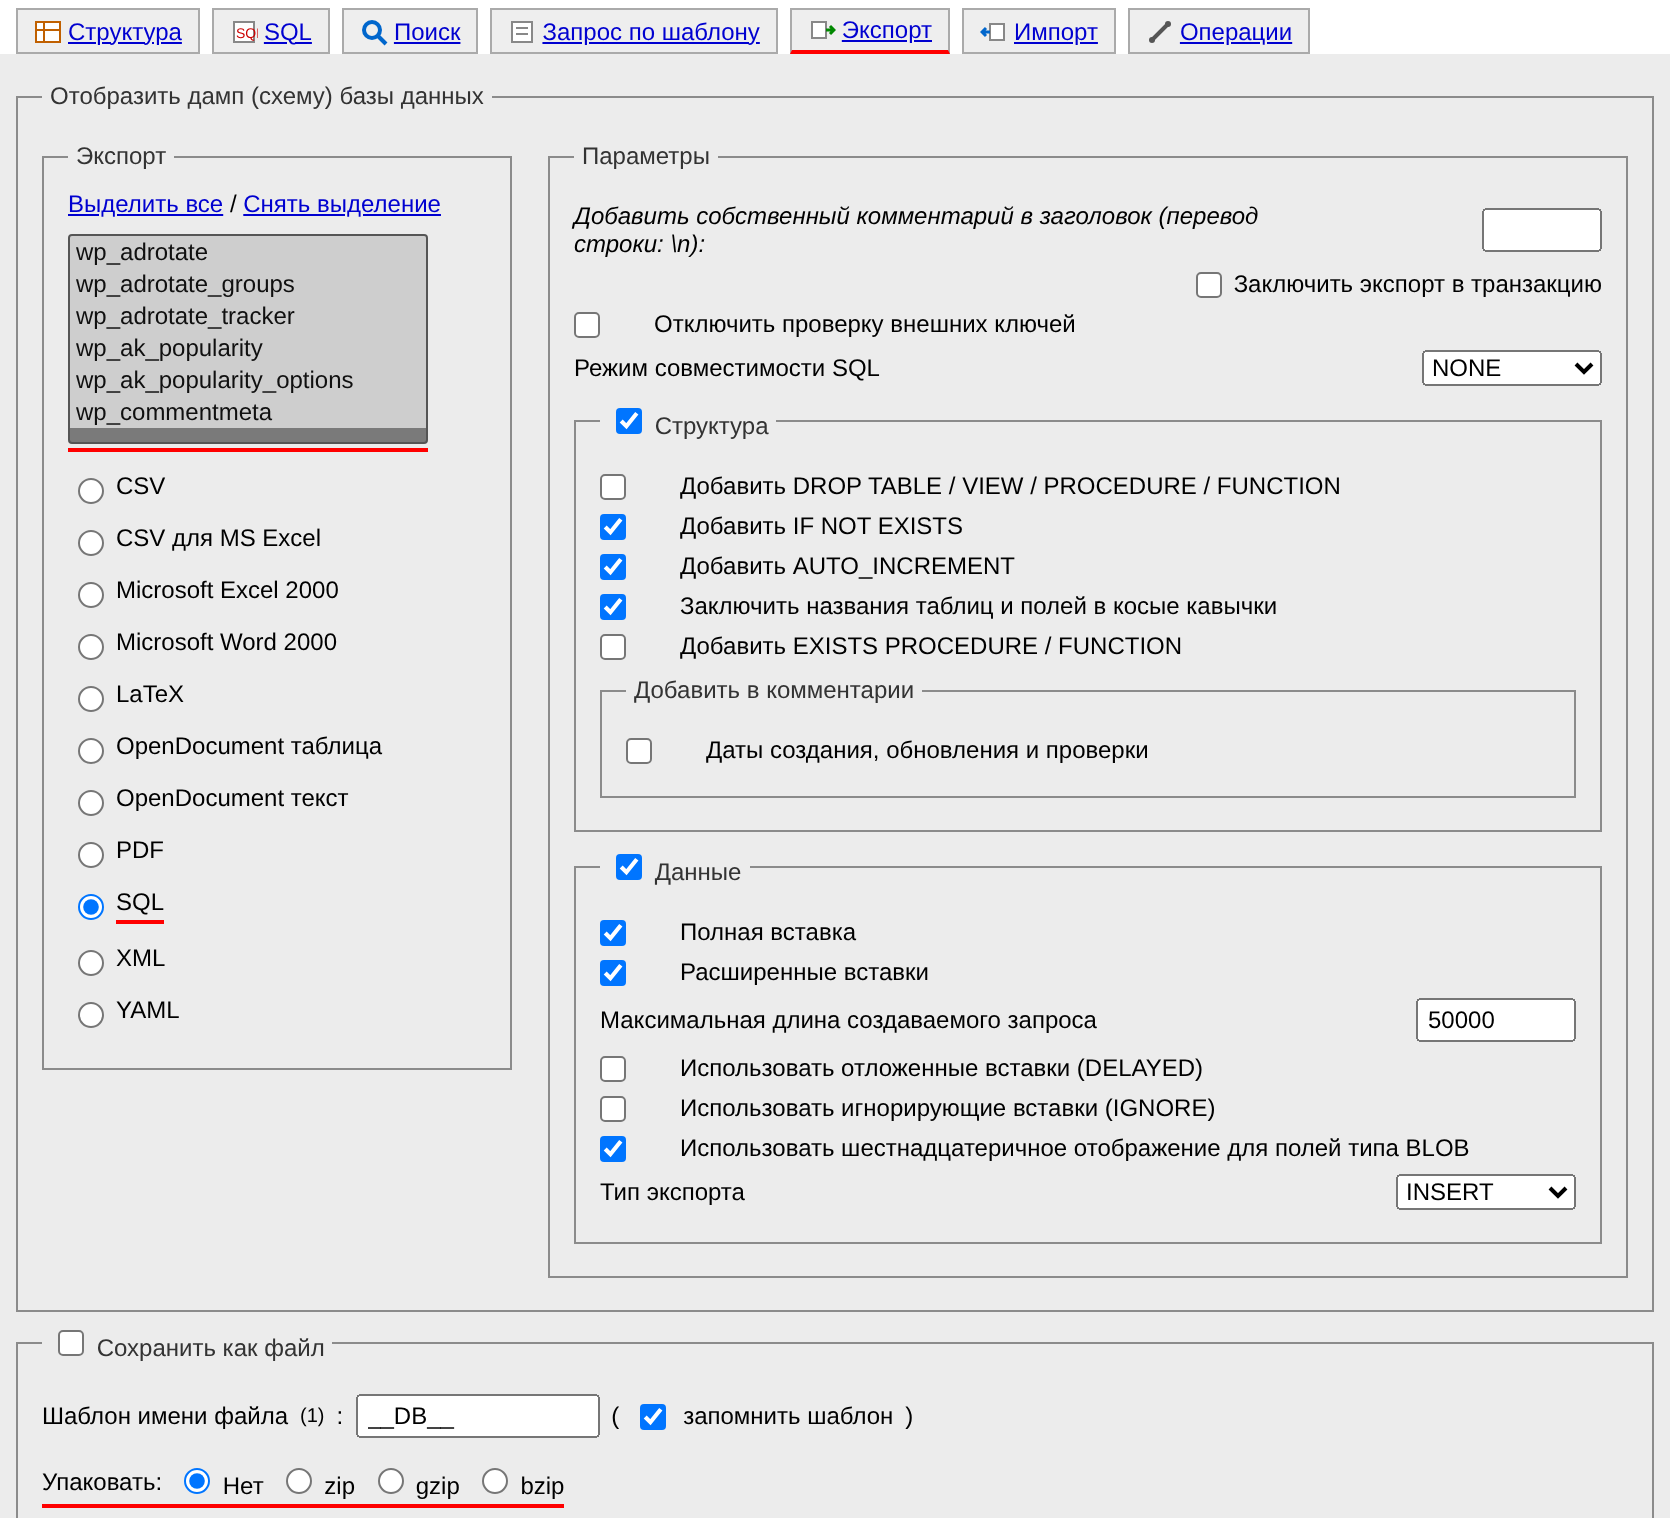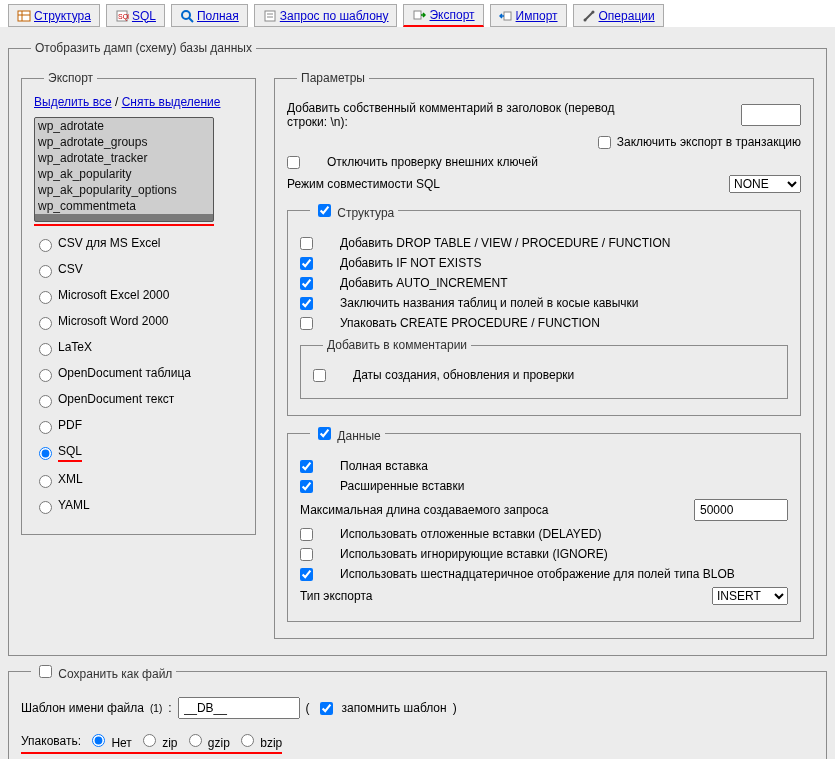--- a/index.html
+++ b/index.html
@@ -38,21 +38,20 @@
     padding: 8px;
   }
   fieldset {
     border: 1px solid #8b8b8b;
     margin: 6px 0;
     padding: 10px 12px;
   }
   legend {
     padding: 0 4px;
     color: #333;
-    margin-left: 10px;
   }
   .columns {
     display: flex;
     gap: 18px;
     align-items: flex-start;
   }
   .col-left { width: 235px; flex-shrink:0; }
   .col-right { flex: 1; min-width:0; }
   .export-links { color: #0000d0; margin-bottom:8px; }
   .export-links .sep { color:#000; }
@@ -106,21 +105,21 @@
       </span>
     <span>SQL</span>
   </div>
   <div class="tab">
     <span class="ico tab-ico">
         <svg width="14" height="14">
           <circle cx="6" cy="6" r="4" fill="none" stroke="#06c" stroke-width="2"></circle>
           <line x1="9" y1="9" x2="13" y2="13" stroke="#06c" stroke-width="2"></line>
         </svg>
       </span>
-    <span>Полная</span>
+    <span>Поиск</span>
   </div>
   <div class="tab">
     <span class="ico tab-ico">
         <svg width="14" height="14">
           <rect x="2" y="2" width="10" height="10" fill="#fff" stroke="#888"></rect>
           <line x1="4" y1="5" x2="10" y2="5" stroke="#888"></line>
           <line x1="4" y1="8" x2="10" y2="8" stroke="#888"></line>
         </svg>
       </span>
     <span>Запрос по шаблону</span>
@@ -174,55 +173,55 @@
               <option selected="">wp_adrotate</option>
               <option selected="">wp_adrotate_groups</option>
               <option selected="">wp_adrotate_tracker</option>
               <option selected="">wp_ak_popularity</option>
               <option selected="">wp_ak_popularity_options</option>
               <option selected="">wp_commentmeta</option>
             </select>
           </span>
 
           <div class="radio-list">
+            <label><input type="radio" name="fmt" style=""><span>CSV</span></label>
             <label><input type="radio" name="fmt" style=""><span>CSV для MS Excel</span></label>
-            <label><input type="radio" name="fmt" style=""><span>CSV</span></label>
             <label><input type="radio" name="fmt" style=""><span>Microsoft Excel 2000</span></label>
             <label><input type="radio" name="fmt" style=""><span>Microsoft Word 2000</span></label>
             <label><input type="radio" name="fmt" style=""><span>LaTeX</span></label>
             <label><input type="radio" name="fmt" style=""><span>OpenDocument таблица</span></label>
             <label><input type="radio" name="fmt" style=""><span>OpenDocument текст</span></label>
             <label><input type="radio" name="fmt" style=""><span>PDF</span></label>
             <label><input type="radio" name="fmt" checked="" style=""><span class="under-red">SQL</span></label>
             <label><input type="radio" name="fmt" style=""><span>XML</span></label>
             <label><input type="radio" name="fmt" style=""><span>YAML</span></label>
           </div>
         </fieldset>
       </div>
 
       <div class="col-right">
         <fieldset>
           <legend>Параметры</legend>
 
           <div class="param-block">
             <div class="row">
-              <span style="max-width:360px;">Добавить собственный комментарий в заголовок (перевод строки: \n):</span>
+              <span style="max-width:360px;font-style:italic;">Добавить собственный комментарий в заголовок (перевод строки: \n):</span>
               <input class="txt right-input" style="width: 60px;">
             </div>
             <div class="row" style="justify-content:flex-end;align-items:center;">
               <input type="checkbox" style="">
               <span>Заключить экспорт в транзакцию</span>
             </div>
             <div class="row checkbox-row">
               <input type="checkbox" style="">
               <span>Отключить проверку внешних ключей</span>
             </div>
             <div class="row">
               <span>Режим совместимости SQL</span>
-              <select class="small right-input" style="width:72px">
+              <select class="small right-input" style="width:90px">
                 <option>NONE</option>
               </select>
             </div>
           </div>
 
           <fieldset class="sub-fieldset">
             <legend>
               <input type="checkbox" checked="" style="">
               <span>Структура</span>
             </legend>
@@ -237,21 +236,21 @@
             <div class="row checkbox-row">
                 <input type="checkbox" checked="" style="">
                 <span>Добавить AUTO_INCREMENT</span>
               </div>
             <div class="row checkbox-row">
                 <input type="checkbox" checked="" style="">
                 <span>Заключить названия таблиц и полей в косые кавычки</span>
               </div>
             <div class="row checkbox-row">
                 <input type="checkbox" style="">
-                <span>Упаковать CREATE PROCEDURE / FUNCTION</span>
+                <span>Добавить EXISTS PROCEDURE / FUNCTION</span>
               </div>
 
             <fieldset class="sub-fieldset">
               <legend>Добавить в комментарии</legend>
               <div class="row checkbox-row">
                   <input type="checkbox" style="">
                   <span>Даты создания, обновления и проверки</span>
                 </div>
             </fieldset>
           </fieldset>
@@ -264,37 +263,37 @@
             <div class="row checkbox-row">
                 <input type="checkbox" checked="" style="">
                 <span>Полная вставка</span>
               </div>
             <div class="row checkbox-row">
                 <input type="checkbox" checked="" style="">
                 <span>Расширенные вставки</span>
               </div>
             <div class="row">
               <span>Максимальная длина создаваемого запроса</span>
-              <input class="txt right-input" style="width: 94px;" value="50000">
+              <input class="txt right-input" style="width: 80px;" value="50000">
             </div>
             <div class="row checkbox-row">
                 <input type="checkbox" style="">
                 <span>Использовать отложенные вставки (DELAYED)</span>
               </div>
             <div class="row checkbox-row">
                 <input type="checkbox" style="">
                 <span>Использовать игнорирующие вставки (IGNORE)</span>
               </div>
             <div class="row checkbox-row">
                 <input type="checkbox" checked="" style="">
                 <span>Использовать шестнадцатеричное отображение для полей типа BLOB</span>
               </div>
             <div class="row">
               <span>Тип экспорта</span>
-              <select class="small right-input" style="width:76px">
+              <select class="small right-input" style="width:90px">
                 <option>INSERT</option>
               </select>
             </div>
           </fieldset>
 
         </fieldset>
       </div>
     </div>
   </fieldset>
 

